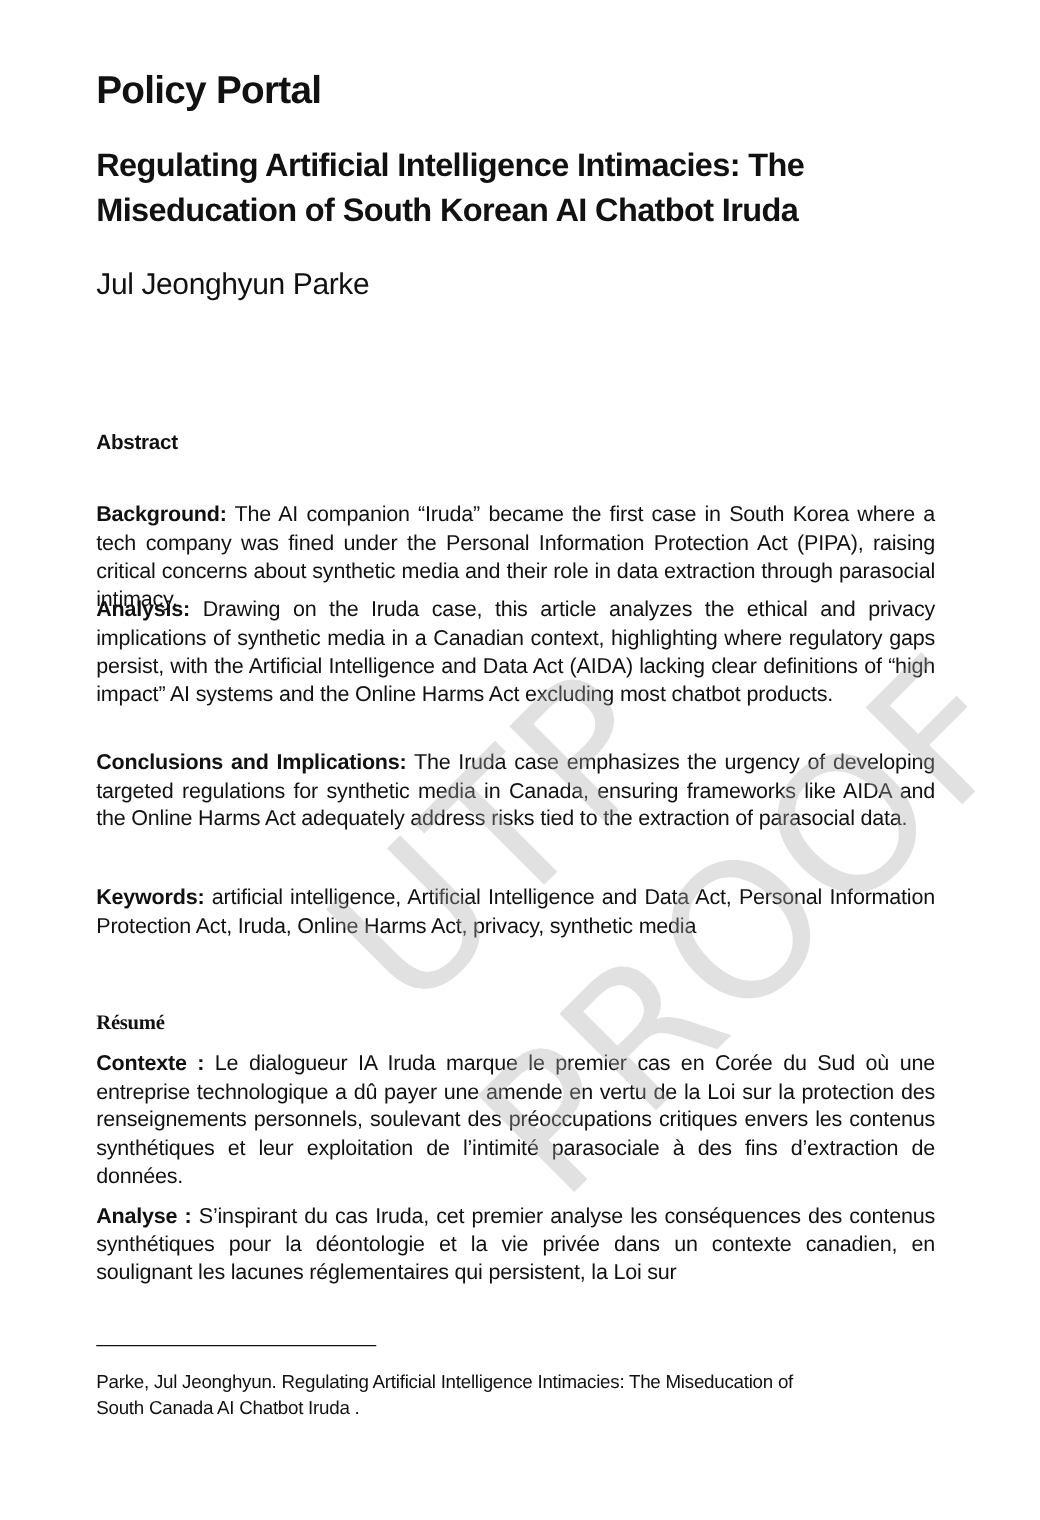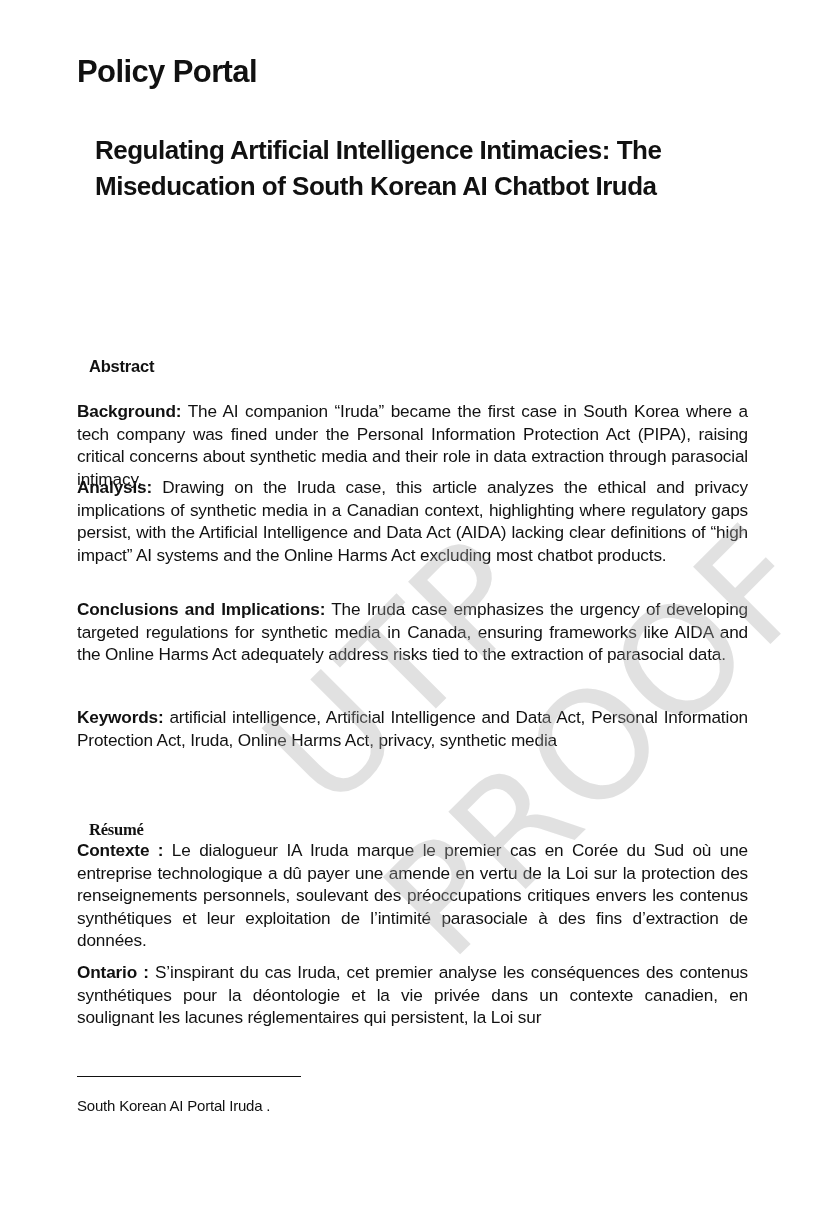--- a/index.html
+++ b/index.html
@@ -33,38 +33,38 @@
     }
     .article-title {
       position: absolute;
       top: 114px;
       left: 0;
       width: 680px;
       font-size: 26px;
       font-weight: bold;
       letter-spacing: -0.5px;
       line-height: 36px;
-      margin: 18px;
+      margin: 0;
     }
     .author-block {
       position: absolute;
       top: 213px;
       left: 0;
       font-size: 24px;
       line-height: 30px;
       letter-spacing: -0.3px;
     }
     .author-block div { white-space: nowrap; }
 
     .section-heading {
       position: absolute;
       left: 0;
       font-size: 16.5px;
       font-weight: bold;
-      margin: 12px;
+      margin: 0;
       letter-spacing: -0.2px;
       text-align: center;
     }
     .para {
       position: absolute;
       left: 0;
       width: 671px;
       font-size: 17.2px;
       line-height: 22.6px;
       text-align: justify;
@@ -121,41 +121,43 @@
 </head>
 <body>
 
 <div class="page">
 
   <h1 class="portal-title">Policy Portal</h1>
 
   <h2 class="article-title">Regulating Artificial Intelligence Intimacies: The Miseducation of South Korean AI Chatbot Iruda</h2>
 
   <div class="author-block">
+    <div>Jul Jeonghyun Parke</div>
   </div>
 
   <h3 class="section-heading" style="top:345px;">Abstract</h3>
 
   <p class="para" style="top:376px;margin-top:24px;"><b>Background:</b><span> The AI companion “Iruda” became the first case in South Korea where a tech company was fined under the Personal Information Protection Act (PIPA), raising critical concerns about synthetic media and their role in data extraction through parasocial intimacy.</span></p>
 
   <p class="para" style="top:476px;"><b>Analysis:</b><span> Drawing on the Iruda case, this article analyzes the ethical and priv­acy implications of synthetic media in a Canadian context, highlighting where regulatory gaps persist, with the Artificial Intelligence and Data Act (AIDA) lacking clear definitions of “high impact” AI systems and the Online Harms Act excluding most chatbot products.</span></p>
 
   <p class="para" style="top:598px;"><b>Conclusions and Implications:</b><span> The Iruda case emphasizes the urgency of developing targeted regulations for synthetic media in Canada, ensuring fra­meworks like AIDA and the Online Harms Act adequately address risks tied to the extraction of parasocial data.</span></p>
 
   <p class="para" style="top:706px;"><b>Keywords:</b><span>  artificial intelligence,  Artificial Intelligence and Data Act,  Personal Information Protection Act,  Iruda,  Online Harms Act,  privacy,  synthetic media</span></p>
 
   <h3 class="section-heading" style="top:808px;font-family:Liberation Serif, serif;">Résumé</h3>
 
   <p class="para" style="top:839px;"><b>Contexte :</b><span> Le dialogueur IA Iruda marque le premier cas en Corée du Sud où une entreprise technologique a dû payer une amende en vertu de la Loi sur la protection des renseignements personnels, soulevant des préoccupations cri­tiques envers les contenus synthétiques et leur exploitation de l’intimité para­sociale à des fins d’extraction de données.</span></p>
 
-  <p class="para" style="top:961px;"><b>Ontario :</b><span> S’inspirant du cas Iruda, cet premier analyse les conséquences des contenus synthétiques pour la déontologie et la vie privée dans un contexte canadien, en soulignant les lacunes réglementaires qui persistent, la Loi sur</span></p>
+  <p class="para" style="top:961px;"><b>Analyse :</b><span> S’inspirant du cas Iruda, cet premier analyse les conséquences des contenus synthétiques pour la déontologie et la vie privée dans un contexte canadien, en soulignant les lacunes réglementaires qui persistent, la Loi sur</span></p>
 
   <div class="footnote-rule"></div>
 
   <div class="citation">
-    <div>South Korean AI Portal Iruda .</div>
+    <div>Parke, Jul Jeonghyun. Regulating Artificial Intelligence Intimacies: The Miseducation of</div>
+    <div>South Canada AI Chatbot Iruda .</div>
   </div>
 </div>
 
 <div class="watermark">
   <div class="watermark-text wm-line1">UTP</div>
   <div class="watermark-text wm-line2">PROOF</div>
 </div>
 
 </body></html>

